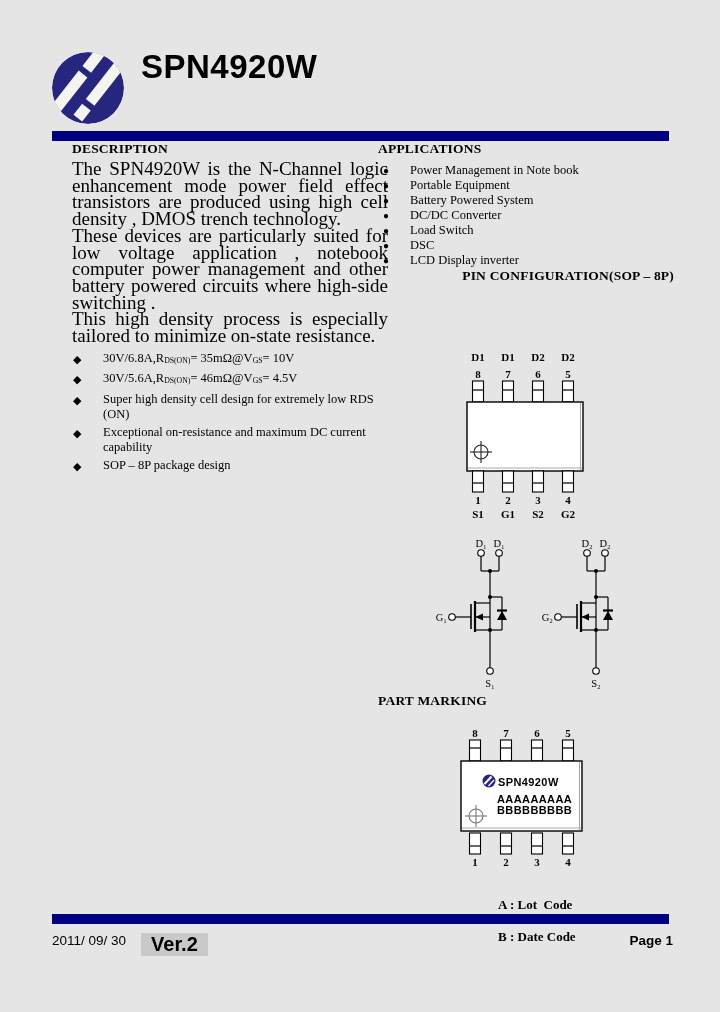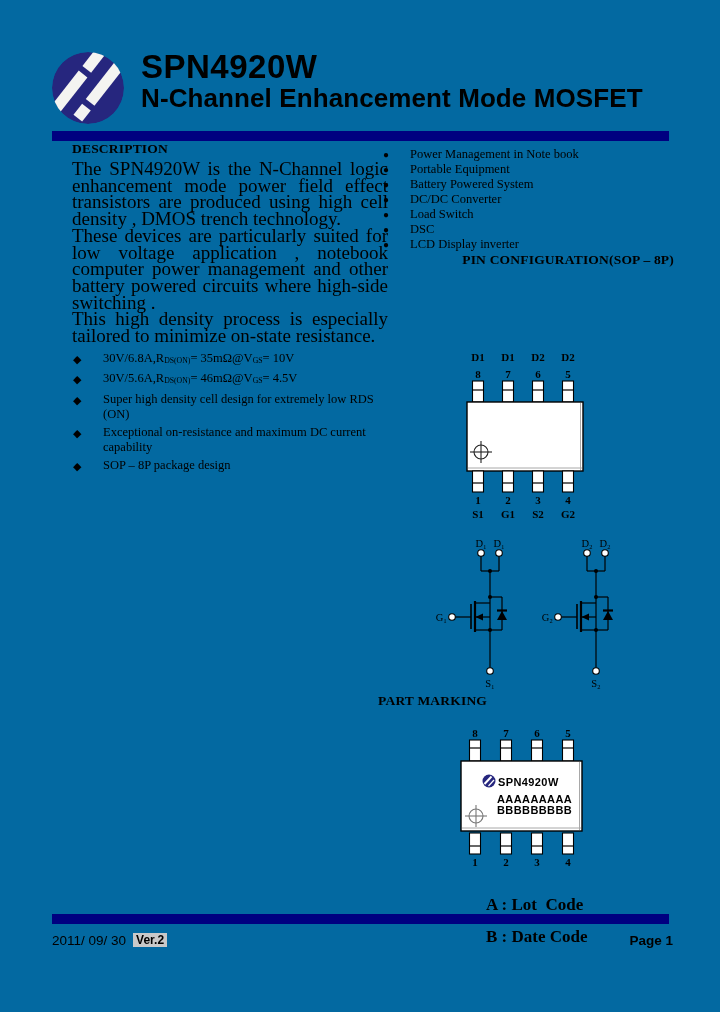--- a/index.html
+++ b/index.html
@@ -1,17 +1,17 @@
 <!DOCTYPE html>
 <html style="--navy-bar: #000080; --logo-navy: #26267e; --version-bg: #c9c9c9;"><head>
 <meta charset="utf-8">
 <style>
   html,body { margin:0; padding:0; background:#ffffff; }
   .page {
-    position:relative; width:720px; height:1012px; background:#0369a1;
+    position:relative; width:720px; height:1012px; background:#e5e5e5;
     font-family:"Liberation Serif", serif; color:#000; overflow:hidden;
   }
   
   .logo { position:absolute; left:50px; top:50px; }
   .titles { position:absolute; left:141px; top:49px; font-family:"Liberation Sans", sans-serif; font-weight:bold; }
   .part-number { font-size:33px; line-height:35px; letter-spacing:0.5px; }
   .subtitle  { font-size:26px; line-height:28px; letter-spacing:0.1px; }
   .rule { position:absolute; left:52px; width:617px; height:10px; background:var(--navy-bar,#000080); }
   .rule-top { top:131px; }
   .rule-bottom { top:914px; }
@@ -43,25 +43,25 @@
   .anchor-mid { text-anchor:middle; } .anchor-end { text-anchor:end; }
   svg .ln  { stroke:#000; stroke-width:1.2; fill:none; }
   svg .ln15{ stroke:#000; stroke-width:1.6; fill:none; }
   svg .ln2 { stroke:#000; stroke-width:2.2; fill:none; }
   svg .box { fill:#fff; stroke:#000; stroke-width:1.4; }
   svg .pin { fill:#fff; stroke:#000; stroke-width:1.1; }
   svg .dot { fill:#000; stroke:none; }
   svg .bevel { stroke:#a8a8a8; stroke-width:1; fill:none; }
   svg .cross { stroke:#222; stroke-width:1.1; fill:none; }
   svg .cross2 { stroke:#777; stroke-width:1.1; fill:none; }
-  .marking-legend { position:absolute; left:486px; top:879px; font-weight:bold; font-size:17px; line-height:10.5px; white-space:pre; }
+  .marking-legend { position:absolute; left:498px; top:879px; font-weight:bold; font-size:13px; line-height:10.5px; white-space:pre; }
   
   .footer-row { position:absolute; left:52px; right:47px; top:933px; display:flex; align-items:flex-start;
                 font-family:"Liberation Sans", sans-serif; font-size:13.5px; }
-  .ver { font-size:12px; font-weight:bold; background:var(--version-bg,#c9c9c9); padding:0 3px; margin-left:7px; }
+  .ver { font-size:20px; font-weight:bold; background:var(--version-bg,#c9c9c9); padding:0 10px; margin-left:15px; }
   .page-num { margin-left:auto;font-weight:bold; }
 </style>
 </head>
 <body>
 
 <div class="page">
 
   <svg class="logo" width="76" height="76" viewBox="0 0 76 76">
     <clipPath id="lc">
         <circle cx="38" cy="38" r="36"></circle>
@@ -71,40 +71,40 @@
       <g fill="#f4f4f1" transform="rotate(-52 38 38)">
         <rect x="-6" y="20" width="52" height="11"></rect>
         <rect x="52" y="20" width="22" height="11"></rect>
         <rect x="28" y="43" width="54" height="11"></rect>
         <rect x="8" y="43" width="14" height="11"></rect>
       </g>
     </g>
   </svg>
   <div class="titles">
     <div class="part-number">SPN4920W</div>
-    <div class="subtitle">N-Channel Enhancement Mode MOSFET</div>
   </div>
   <div class="rule rule-top"></div>
 
   <section class="col-left">
     <h3 class="sec-h">DESCRIPTION</h3>
     <p class="first">The SPN4920W is the N-Channel logic enhancement mode power field effect transistors are produced using high cell density , DMOS trench technology.</p>
     <p>These devices are particularly suited for low voltage application , notebook computer power management and other battery powered circuits where high-side switching .</p>
     <p>This high density process is especially tailored to minimize on-state resistance.</p>
 
     <ul class="blist features">
       <li><span class="b">◆</span><span class="t">30V/6.8A,R<sub>DS(ON)</sub>= 35mΩ@V<sub>GS</sub>= 10V</span></li>
       <li><span class="b">◆</span><span class="t">30V/5.6A,R<sub>DS(ON)</sub>= 46mΩ@V<sub>GS</sub>= 4.5V</span></li>
       <li><span class="b">◆</span><span class="t">Super high density cell design for extremely low RDS (ON)</span></li>
       <li><span class="b">◆</span><span class="t">Exceptional on-resistance and maximum DC current capability</span></li>
       <li><span class="b">◆</span><span class="t">SOP – 8P package design</span></li>
     </ul>
   </section>
 
   <section class="col-right">
+    <h3 class="sec-h">APPLICATIONS</h3>
     <ul class="blist apps">
       <li><span class="b">●</span><span class="t">Power Management in Note book</span></li>
       <li><span class="b">●</span><span class="t">Portable Equipment</span></li>
       <li><span class="b">●</span><span class="t">Battery Powered System</span></li>
       <li><span class="b">●</span><span class="t">DC/DC Converter</span></li>
       <li><span class="b">●</span><span class="t">Load Switch</span></li>
       <li><span class="b">●</span><span class="t">DSC</span></li>
       <li><span class="b">●</span><span class="t">LCD Display inverter</span></li>
     </ul>
     <h3 class="sec-h pincfg-h">PIN CONFIGURATION(SOP – 8P)</h3>

